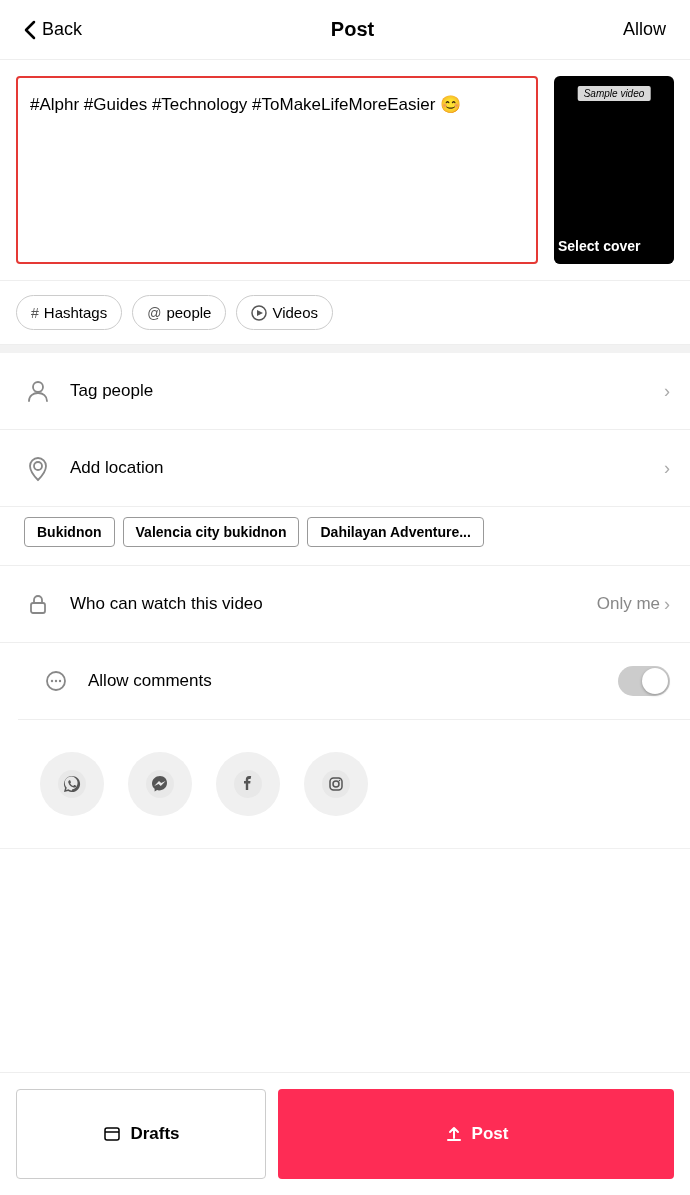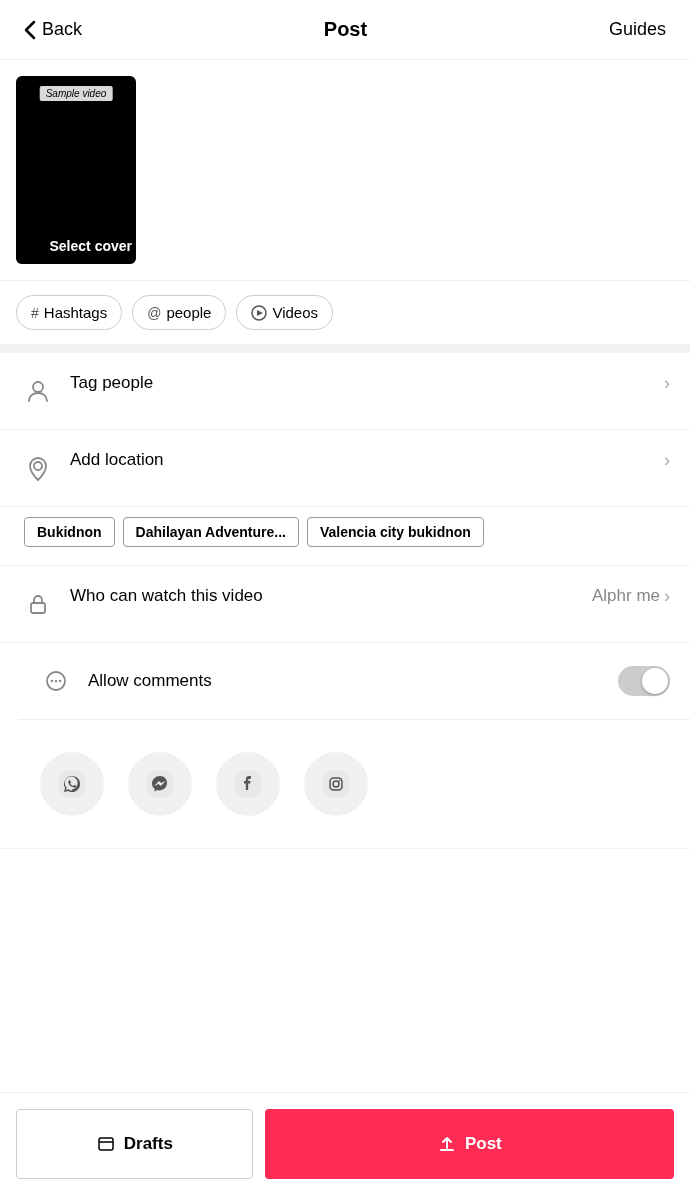--- a/index.html
+++ b/index.html
@@ -77,21 +77,21 @@
       font-size: 10px;
       padding: 2px 6px;
       border-radius: 2px;
       white-space: nowrap;
       color: #000;
       font-style: italic;
     }
     .cover-select-btn {
       background: rgba(0,0,0,0.6);
       color: #fff;
-      text-align: right;
+      text-align: left;
       padding: 10px 4px;
       font-size: 14px;
       font-weight: 600;
       cursor: pointer;
     }
 
     
     .tag-pills {
       display: flex;
       gap: 10px;
@@ -116,21 +116,21 @@
 
     
     .section-divider {
       height: 8px;
       background: #f2f2f2;
     }
 
     
     .list-row {
       display: flex;
-      align-items: flex-start;
+      align-items: center;
       padding: 20px 20px;
       border-bottom: 1px solid #eee;
       cursor: pointer;
     }
     .row-icon {
       width: 36px;
       height: 36px;
       display: flex;
       align-items: center;
       justify-content: center;
@@ -227,21 +227,21 @@
       background: #fff;
       border-top: 1px solid #eee;
       position: fixed;
       bottom: 0;
       width: 690px;
     }
     .drafts-btn {
       flex: 1;
       border: 1.5px solid #ccc;
       border-radius: 4px;
-      padding: 24px;
+      padding: 34px;
       display: flex;
       align-items: flex-start;
       justify-content: center;
       gap: 8px;
       font-size: 17px;
       font-weight: 600;
       color: #000;
       cursor: pointer;
       background: #fff;
     }
@@ -269,24 +269,27 @@
 <body>
 
 <div class="header">
   <div class="header-back">
     <svg width="12" height="20" viewBox="0 0 12 20" fill="none">
       <path d="M10 2L2 10L10 18" stroke="#000" stroke-width="2.5" stroke-linecap="round" stroke-linejoin="round"></path>
     </svg>
     <span>Back</span>
   </div>
   <span class="header-title">Post</span>
-  <span class="header-cancel">Guides</span>
+  <span class="header-cancel">Allow</span>
 </div>
 
 <div class="caption-area">
+  <div class="caption-text-box">
+    <span>#Alphr #Guides #Technology #ToMakeLifeMoreEasier 😊</span>
+  </div>
   <div class="cover-thumbnail">
     <span class="cover-sample-label">Sample video</span>
     <div class="cover-select-btn">Select cover</div>
   </div>
 </div>
 
 <div class="tag-pills">
   <div class="tag-pill">
     <span class="pill-icon">#</span>
     <span>Hashtags</span>
@@ -325,33 +328,33 @@
       <circle cx="14" cy="12" r="4" stroke="#888" stroke-width="1.8" fill="none"></circle>
       <path d="M14 4C9.6 4 6 7.6 6 12c0 6 8 14 8 14s8-8 8-14c0-4.4-3.6-8-8-8z" stroke="#888" stroke-width="1.8" fill="none"></path>
     </svg>
   </div>
   <span class="row-label">Add location</span>
   <span class="row-chevron">›</span>
 </div>
 
 <div class="location-tags">
   <span class="location-tag">Bukidnon</span>
+  <span class="location-tag">Valencia city bukidnon</span>
   <span class="location-tag">Dahilayan Adventure...</span>
-  <span class="location-tag">Valencia city bukidnon</span>
 </div>
 
 <div class="list-row">
   <div class="row-icon">
     <svg width="28" height="28" viewBox="0 0 28 28" fill="none">
       <rect x="7" y="13" width="14" height="10" rx="2" stroke="#888" stroke-width="1.8" fill="none"></rect>
       <path d="M10 13V10a4 4 0 018 0v3" stroke="#888" stroke-width="1.8" fill="none" stroke-linecap="round"></path>
     </svg>
   </div>
   <span class="row-label">Who can watch this video</span>
-  <span class="row-value">Alphr me</span>
+  <span class="row-value">Only me</span>
   <span class="row-chevron">›</span>
 </div>
 
 <div class="toggle-row">
   <div class="row-icon">
     <svg width="28" height="28" viewBox="0 0 28 28" fill="none">
       <circle cx="14" cy="14" r="9" stroke="#888" stroke-width="1.8" fill="none"></circle>
       <circle cx="10" cy="14" r="1.2" fill="#888"></circle>
       <circle cx="14" cy="14" r="1.2" fill="#888"></circle>
       <circle cx="18" cy="14" r="1.2" fill="#888"></circle>

